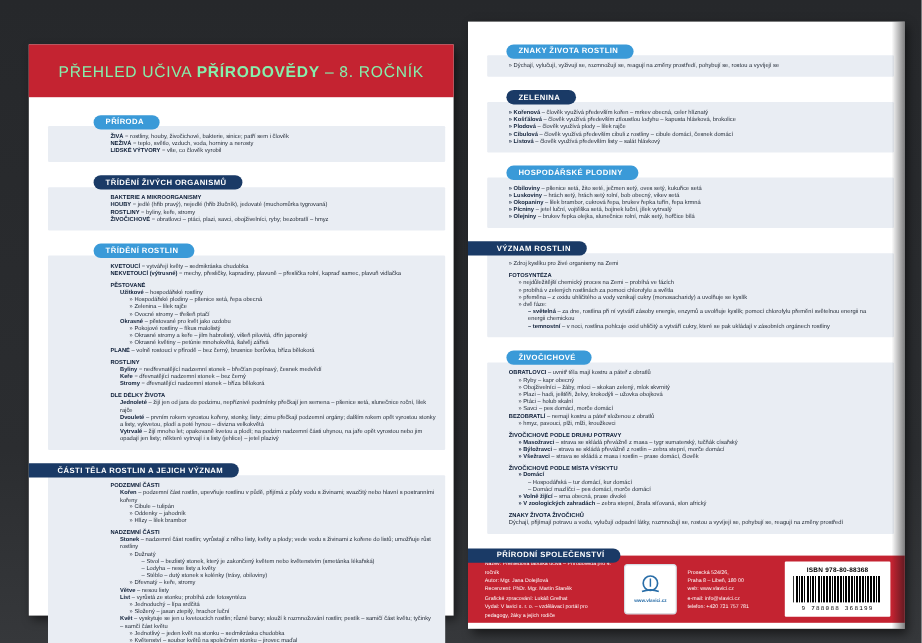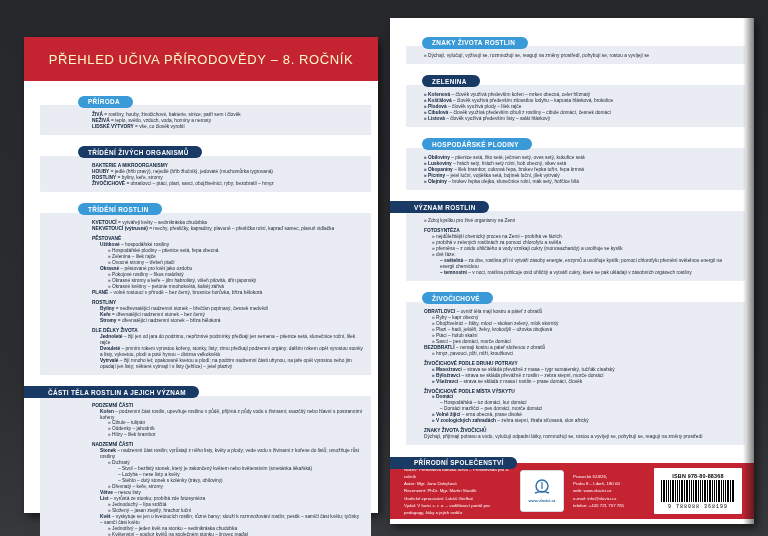--- a/index.html
+++ b/index.html
@@ -7,23 +7,23 @@
     width:768px;height:536px;position:relative;overflow:hidden;
     background:linear-gradient(180deg,#26282b 0%,#2b2d30 70%,#36383b 100%);
     font-family:"Liberation Sans",sans-serif;
   }
   .page{position:absolute;background:#ffffff}
   #page-left{left:24px;top:37px;width:354px;height:476px;box-shadow:3px 4px 8px rgba(0,0,0,.55)}
   #page-right{left:390px;top:18px;width:364px;height:506px;box-shadow:3px 4px 8px rgba(0,0,0,.55)}
   #page-right .edge-shade{position:absolute;top:0;right:0;width:11px;height:100%;
     background:linear-gradient(90deg,rgba(0,0,0,0),rgba(20,20,22,.55));pointer-events:none}
   
-  .banner{height:44px;background:#c42331;color:#fef9c3;display:flex;align-items:center;justify-content:center;
+  .banner{height:44px;background:#c42331;color:#86efac;display:flex;align-items:center;justify-content:center;
     font-size:13px;letter-spacing:.6px;white-space:pre}
-  .banner .bold{font-weight:normal}
+  .banner .bold{font-weight:bold}
   
   #left-sections{padding:9px 7px 0 16px}
   #right-sections{padding:13px 9px 0 16px}
   .section{margin-bottom:6px}
   .pill-row{position:relative;z-index:2;margin-bottom:-3px}
   .pill{display:inline-block;color:#fff;font-weight:bold;font-size:6.4px;letter-spacing:.35px;
     padding:2.5px 13px 2.5px 10px;border-radius:9px}
   .pill.light{background:#3a9ad8}
   .pill.dark{background:#1a3a66}
   #left-sections .pill{margin-left:38px}

